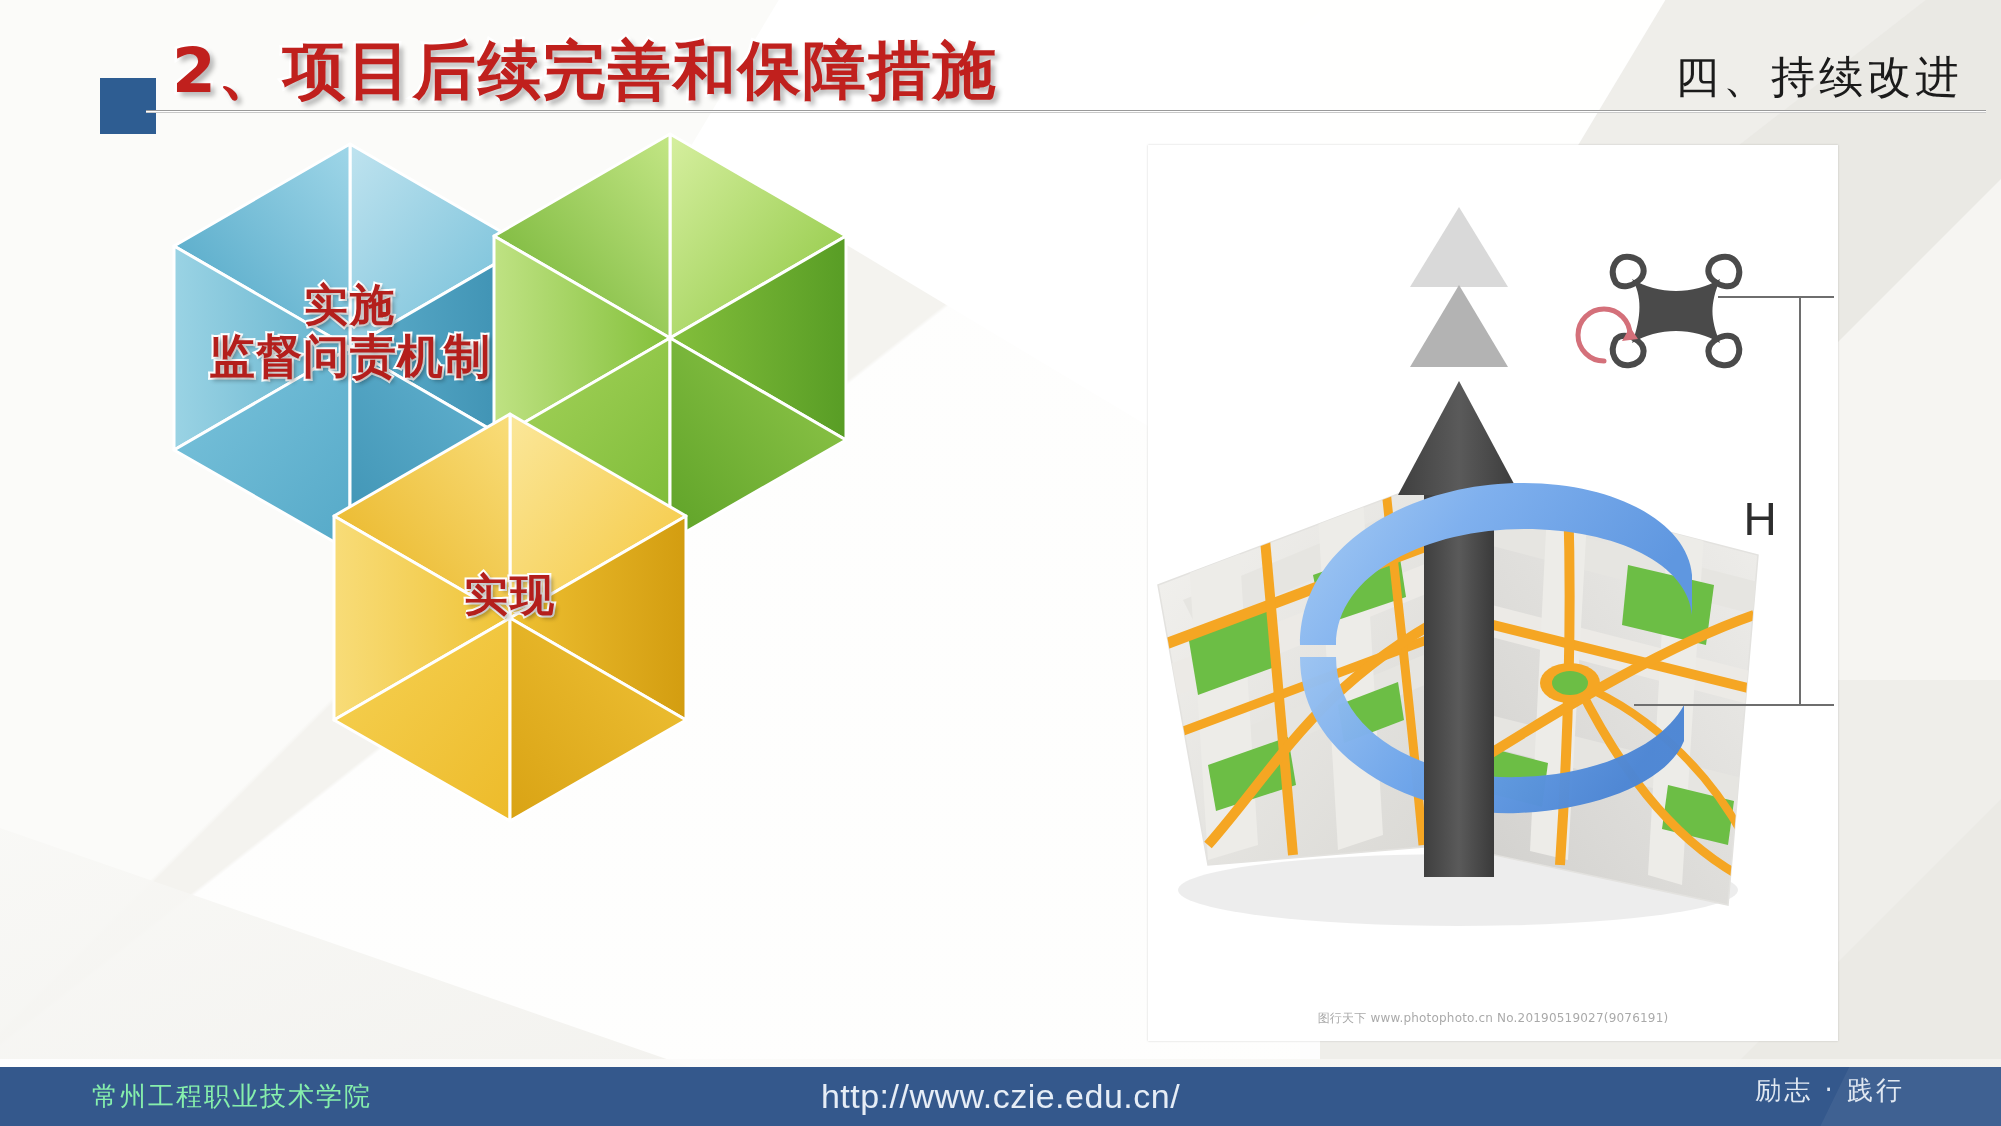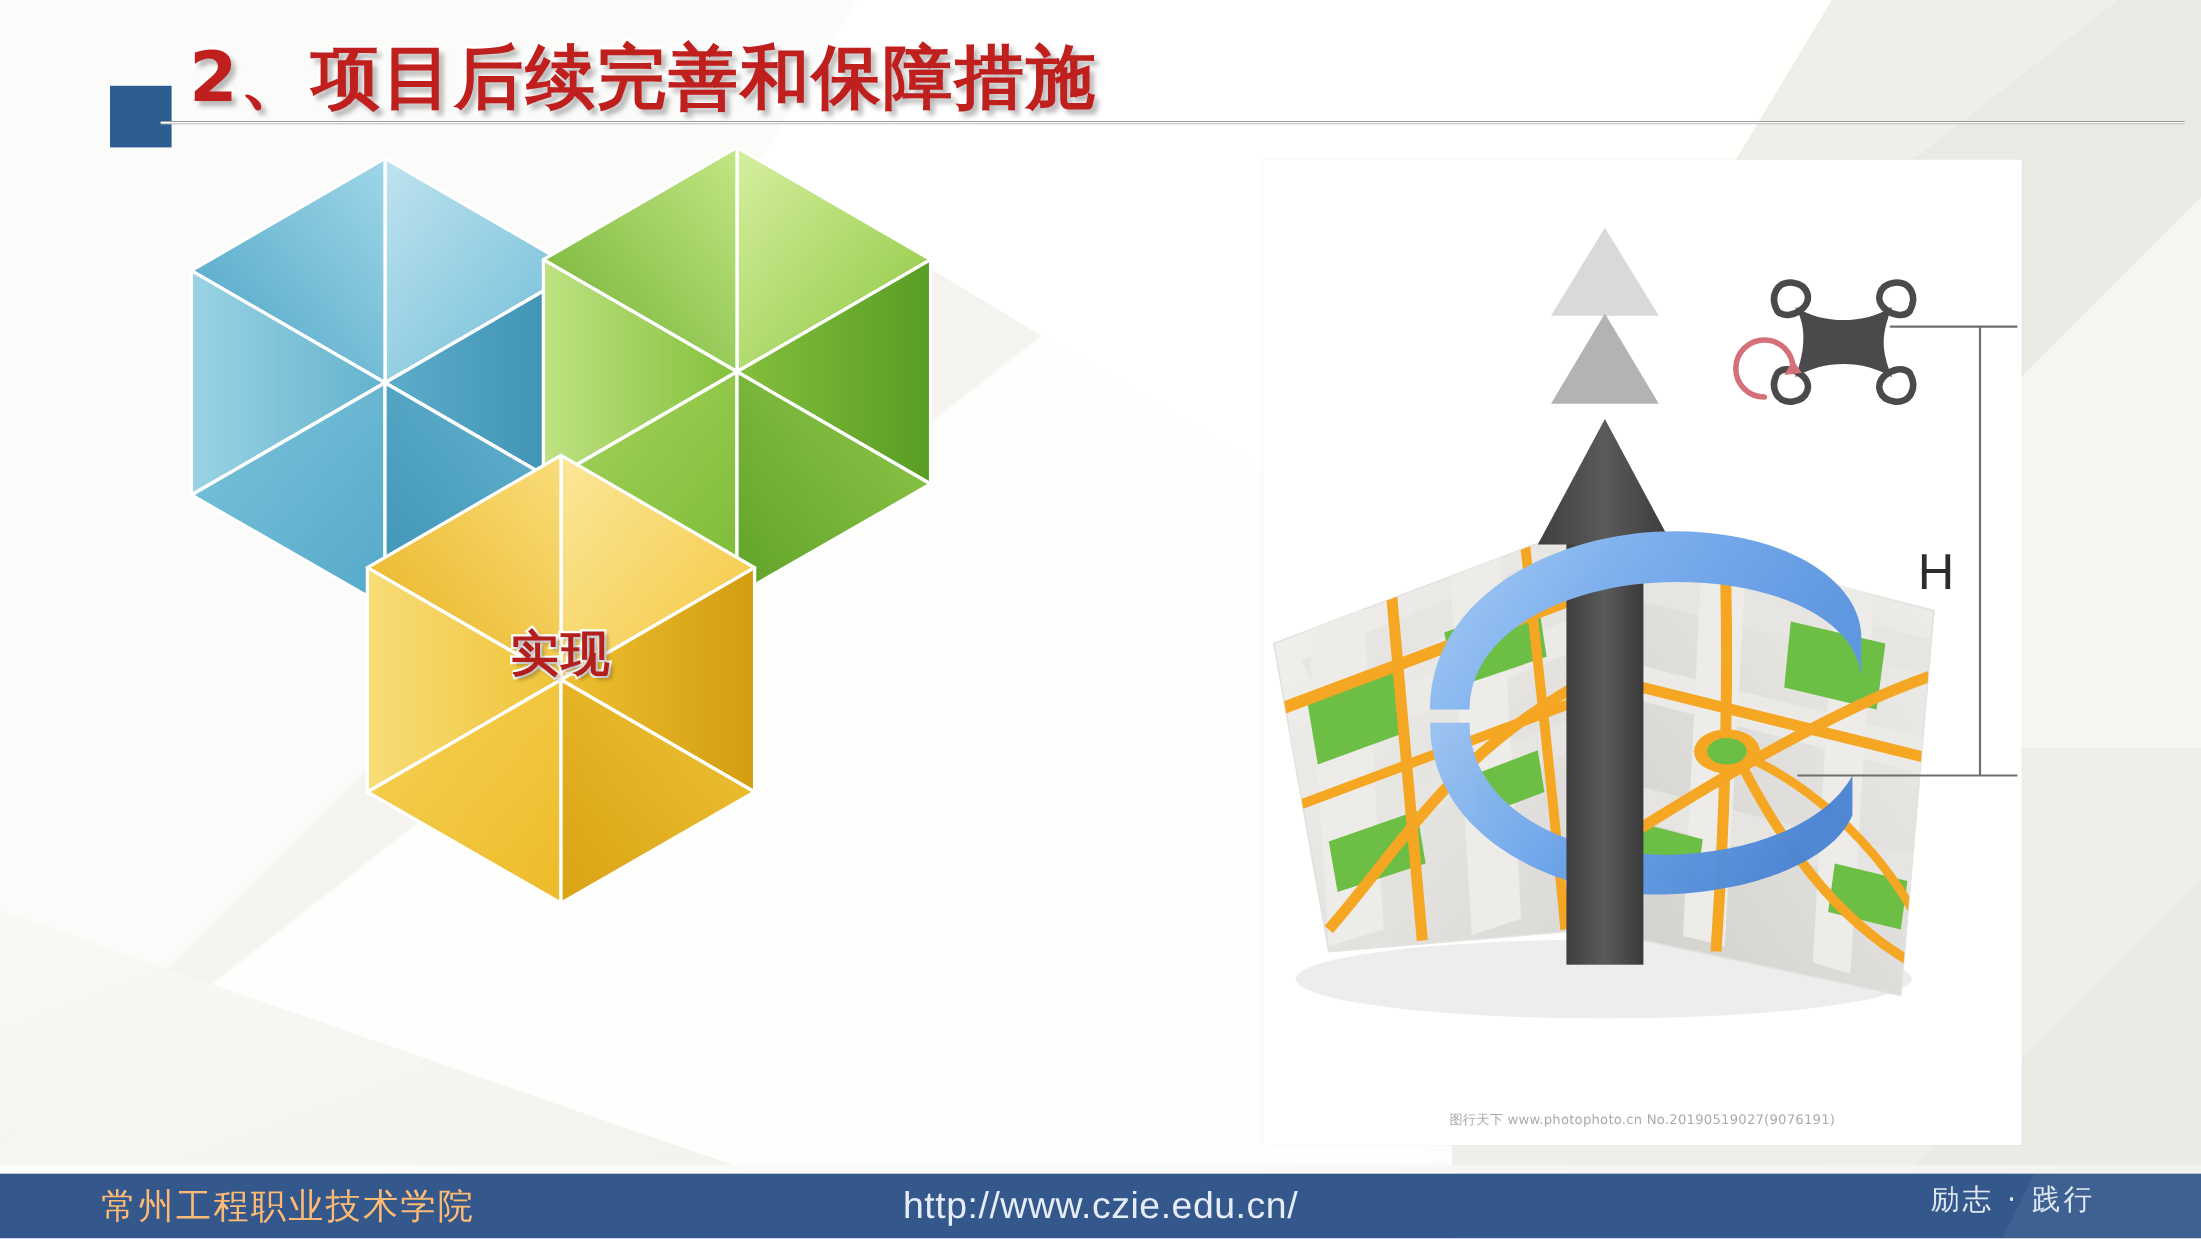--- a/index.html
+++ b/index.html
@@ -122,21 +122,21 @@
   .footer{
     position:absolute;left:0;bottom:0;width:2001px;height:59px;
     background:#34588c;overflow:hidden;
   }
   .footer:after{
     content:"";position:absolute;right:-40px;top:-60px;width:200px;height:200px;
     background:rgba(255,255,255,.06);transform:rotate(26deg);
   }
   .footer-left{
     position:absolute;left:92px;top:0;height:59px;display:flex;align-items:center;
-    color:#fdba74;font-size:32px;letter-spacing:2px;
+    color:#86efac;font-size:26px;letter-spacing:2px;
     font-family:"DejaVu Sans","Liberation Sans",sans-serif;
   }
   .footer-center{
     position:absolute;left:0;right:0;top:0;height:59px;
     display:flex;align-items:center;justify-content:center;
     color:#e6edf6;font-size:34px;letter-spacing:.5px;
     font-family:"Liberation Sans",sans-serif;
   }
   .footer-right{
     position:absolute;right:96px;top:0;height:46px;display:flex;align-items:center;
@@ -160,20 +160,21 @@
     <div class="bg-shape bg-tri3"></div>
     <div class="bg-shape bg-tri5"></div>
     <div class="bg-shape bg-diag-light"></div>
     <div class="bg-shape bg-tri1"></div>
     <div class="bg-shape bg-tri4"></div>
   </div>
 
   <div class="blue-square"></div>
   <div class="title-rule"></div>
   <div class="slide-title">2、项目后续完善和保障措施</div>
+  <div class="section-label">四、持续改进</div>
 
   <div class="hex-wrap">
 
     <div class="hex" id="hex-blue">
       <svg width="360" height="415" viewBox="0 0 360 415">
         <defs>
           <linearGradient id="gbTL" x1="0" y1="0" x2="1" y2="1">
             <stop offset="0" stop-color="#bfe3ef"></stop>
               <stop offset="1" stop-color="#6cbbd6"></stop>
           </linearGradient>
@@ -200,20 +201,24 @@
         </defs>
         <g stroke="#ffffff" stroke-width="3" stroke-linejoin="round">
           <polygon points="180,4 356,106 180,208" fill="url(#gbTL)"></polygon>
           <polygon points="180,4 4,106 180,208" fill="url(#gbTR)"></polygon>
           <polygon points="4,106 4,310 180,208" fill="url(#gbL)"></polygon>
           <polygon points="356,106 356,310 180,208" fill="url(#gbR)"></polygon>
           <polygon points="4,310 180,411 180,208" fill="url(#gbBL)"></polygon>
           <polygon points="356,310 180,411 180,208" fill="url(#gbBR)"></polygon>
         </g>
       </svg>
+      <div class="hex-label">
+        <span class="l1">实施</span>
+        <span class="l2">监督问责机制</span>
+      </div>
     </div>
 
     <div class="hex" id="hex-green">
       <svg width="360" height="415" viewBox="0 0 360 415">
         <defs>
           <linearGradient id="ggTL" x1="0" y1="0" x2="1" y2="1">
             <stop offset="0" stop-color="#d6ef9f"></stop>
               <stop offset="1" stop-color="#8cc63f"></stop>
           </linearGradient>
           <linearGradient id="ggTR" x1="1" y1="0" x2="0" y2="1">

